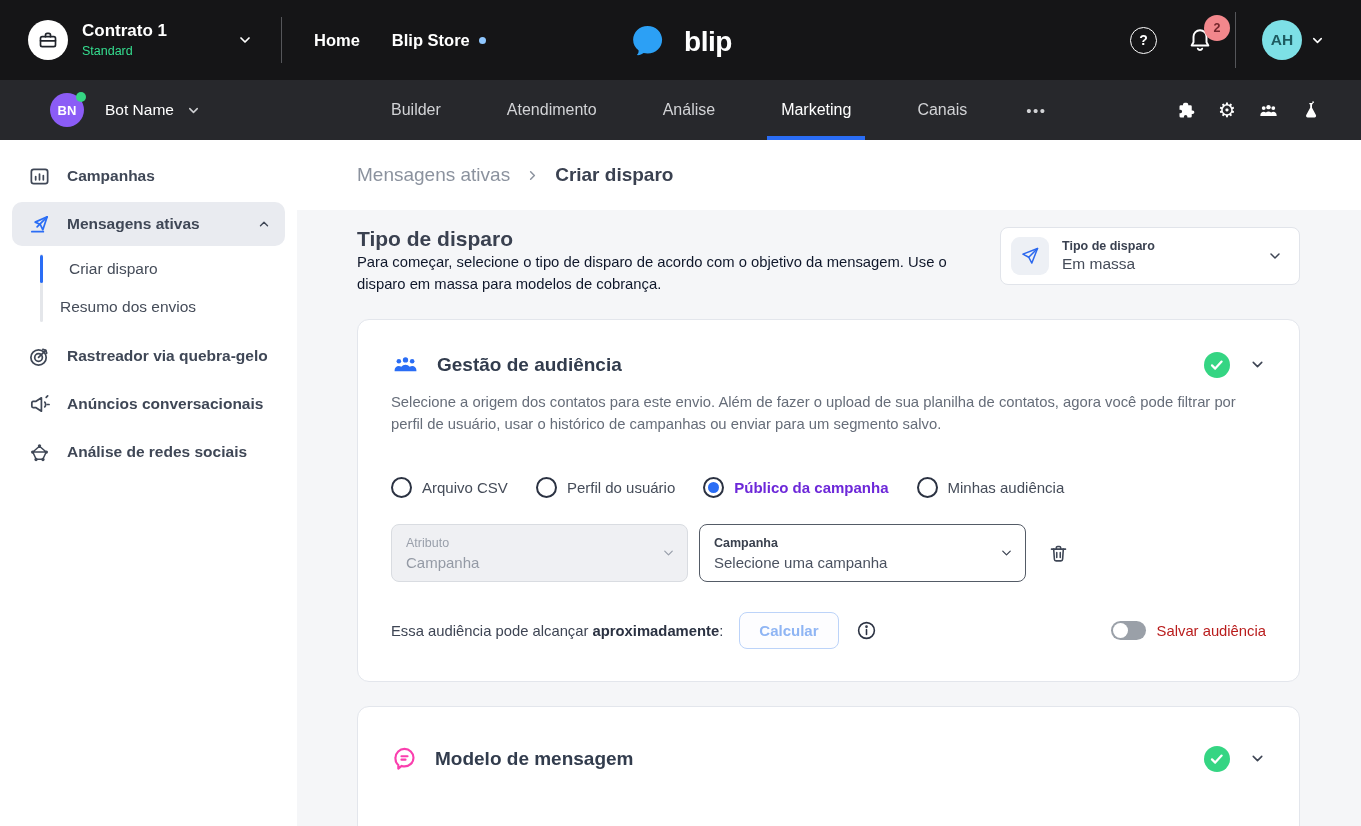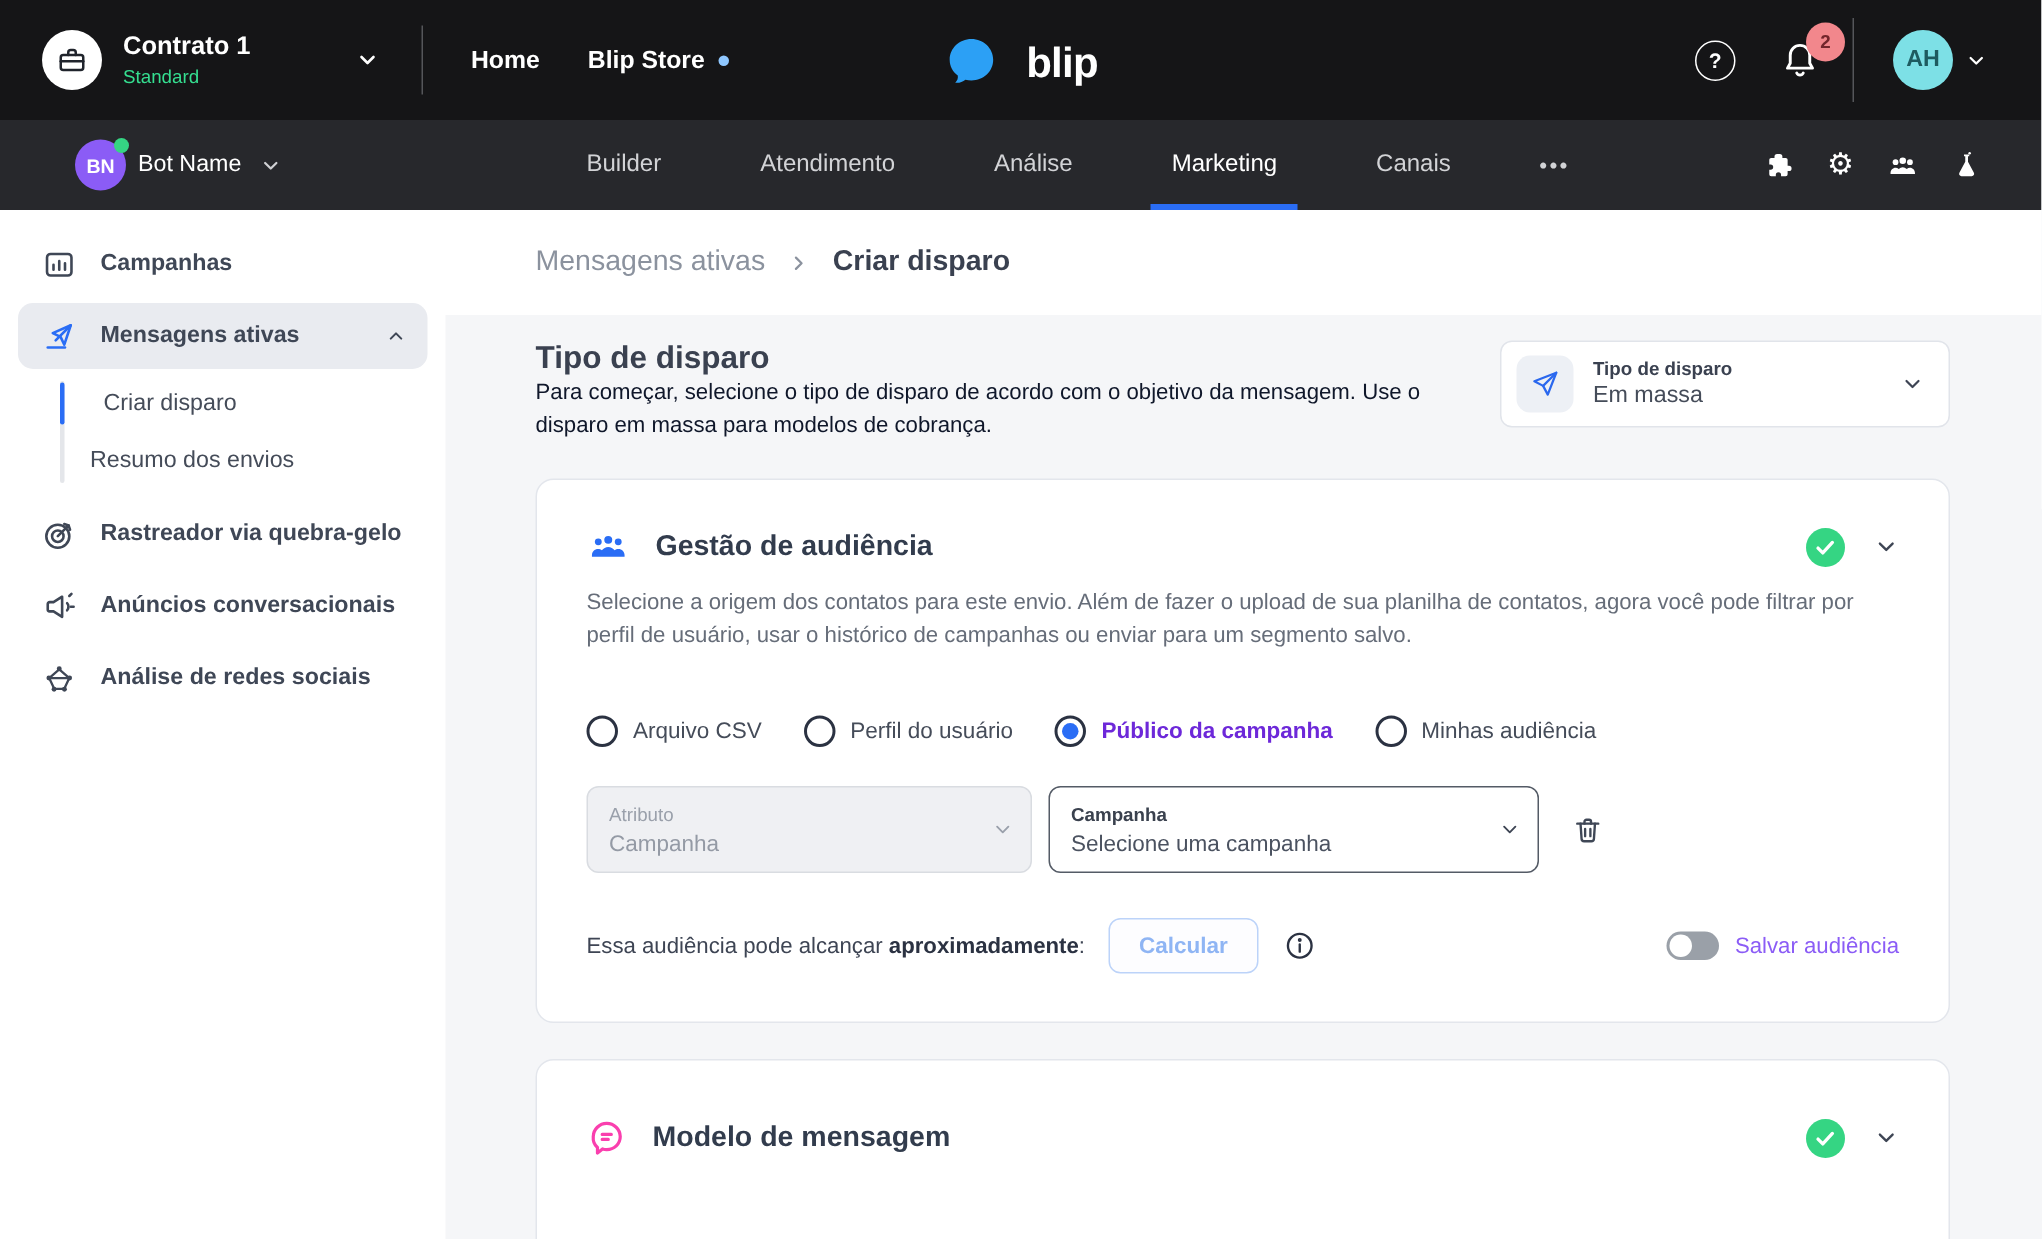--- a/index.html
+++ b/index.html
@@ -26,21 +26,21 @@
   .badge { position:absolute; top:-12px; right:-17px; width:26px; height:26px; border-radius:50%; background:#f2878c; color:#73262c; font-size:12.5px; font-weight:bold; display:flex; align-items:center; justify-content:center; }
   .topbar .v-divider.small { height:56px; margin-left:22px; background:#55565a; }
   .user-avatar { width:40px; height:40px; border-radius:50%; background:#7de0e6; color:#1e5b60; font-weight:bold; font-size:15.5px; display:flex; align-items:center; justify-content:center; margin-left:26px; cursor:pointer; }
   .user-chevron { margin-left:8px; color:#fff; cursor:pointer; }
 
   
   .navbar { height:60px; background:#27282c; display:flex; align-items:center; padding:0 40px 0 50px; position:relative; }
   .bot { display:flex; align-items:center; cursor:pointer; }
   .bot-avatar { width:34px; height:34px; border-radius:50%; background:#8b5cf6; color:#fff; font-size:13px; font-weight:bold; display:flex; align-items:center; justify-content:center; position:relative; }
   .bot-dot { position:absolute; top:-1px; right:-2px; width:10px; height:10px; border-radius:50%; background:#35d583; }
-  .bot-name { margin-left:8px; font-size:15.5px; color:#fff; }
+  .bot-name { margin-left:21px; font-size:15.5px; color:#fff; }
   .bot-chevron { margin-left:12px; color:#cfd0d3; }
   .tabs { position:absolute; left:384px; top:0; bottom:0; display:flex; align-items:stretch; gap:52px; }
   .tab { display:flex; align-items:center; font-size:16px; color:#d2d3d6; position:relative; padding:0 7px; cursor:pointer; white-space:nowrap; }
   .tab.active { color:#fff; }
   .tab.active::after { content:""; position:absolute; left:-7px; right:-7px; bottom:0; height:4px; background:#2a6df5; }
   .tab-more { display:flex; align-items:center; font-size:15px; letter-spacing:1.5px; color:#d2d3d6; cursor:pointer; }
   .nav-icons { margin-left:auto; display:flex; align-items:center; gap:21px; }
   .nav-icon { cursor:pointer; color:#fff; font-size:20px; line-height:1; display:flex; align-items:center; }
 
   
@@ -104,21 +104,21 @@
   .trash-btn { margin-left:11px; color:#3f4756; cursor:pointer; background:none; border:none; }
 
   .reach-row { display:flex; align-items:center; margin-top:30px; }
   .reach-text { font-size:14.8px; color:#3e4554; }
   .reach-text b { color:#2b3242; }
   .calc-btn { margin-left:16px; padding:9px 19px; border:1px solid #bcd3f9; border-radius:8px; color:#8fb5f4; font-weight:bold; font-size:15px; background:#fdfdff; cursor:pointer; font-family:"Liberation Sans",sans-serif; }
   .info-btn { margin-left:17px; color:#2b3242; cursor:pointer; background:none; border:none; }
   .toggle-wrap { margin-left:auto; display:flex; align-items:center; cursor:pointer; }
   .toggle { width:35px; height:19px; border-radius:10px; background:#9aa0a8; position:relative; flex-shrink:0; }
   .toggle::after { content:""; position:absolute; left:2px; top:2px; width:15px; height:15px; border-radius:50%; background:#fff; }
-  .toggle-label { margin-left:11px; font-size:14.8px; color:#8b5cf6; font-weight:500; }
+  .toggle-label { margin-left:11px; font-size:14.8px; color:#b91c1c; font-weight:500; }
 
   .card.message { margin-top:24px; height:200px; padding-top:38px; }
 </style>
 </head>
 <body>
 
 <header class="topbar">
   <div class="contract">
     <div class="contract-avatar">
       <span>

